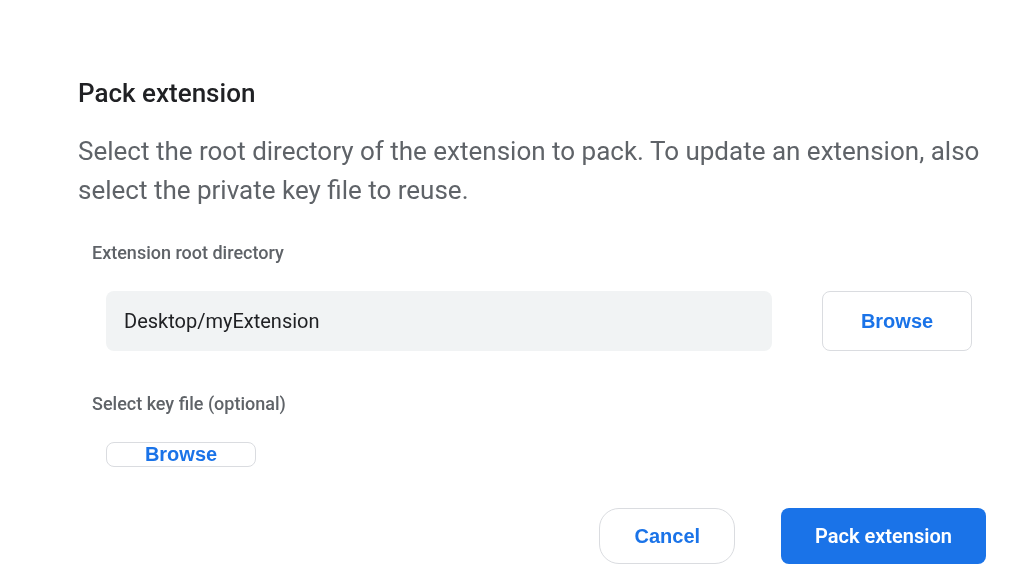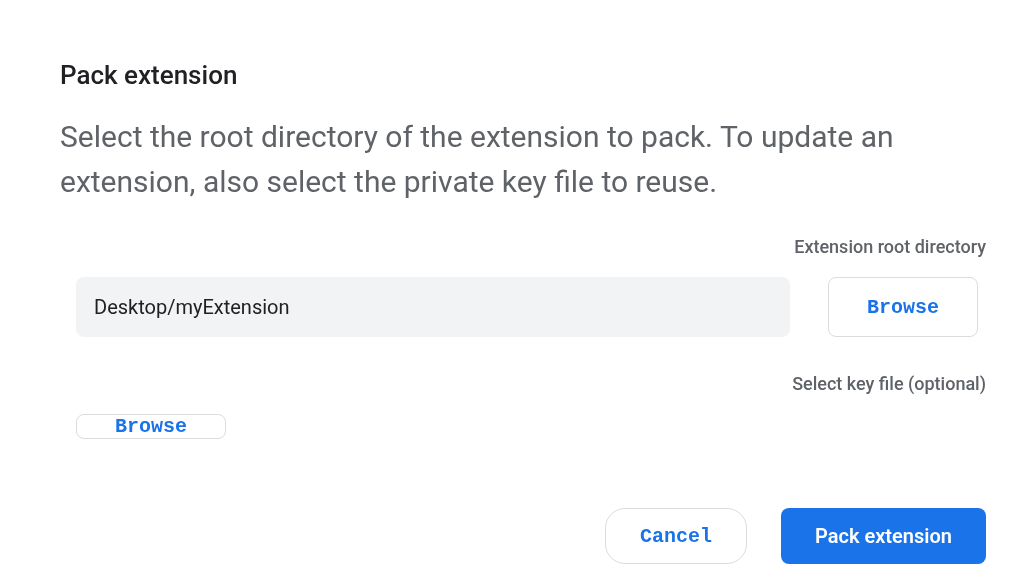--- a/index.html
+++ b/index.html
@@ -1,51 +1,50 @@
 <!DOCTYPE html>
 <html><head>
   <meta charset="utf-8">
   <style>
     * {
       box-sizing: border-box;
-      margin: 8px;
+      margin: 14px;
       padding: 0;
     }
     body {
       font-family: -apple-system, BlinkMacSystemFont, "Segoe UI", Roboto, Arial, sans-serif;
       background: #fff;
       width: 1022px;
       height: 582px;
       padding: 36px;
       color: #202124;
       position: relative;
       border-radius: 12px;
     }
     .title {
       font-size: 26px;
       font-weight: 500;
       color: #202124;
       margin-bottom: 24px;
     }
     .description {
-      font-size: 30px;
+      font-size: 26px;
       color: #5f6368;
       line-height: 1.5;
       margin-bottom: 32px;
       max-width: 920px;
     }
     .field-group {
       margin-bottom: 28px;
     }
     .field-label {
       font-size: 18px;
       color: #5f6368;
       margin-bottom: 12px;
       font-weight: 500;
-      text-align: right;
     }
     .field-row {
       display: flex;
       gap: 22px;
       align-items: stretch;
       border-radius: 24px;
     }
     .field-input {
       flex: 1;
       background: #f1f3f4;
@@ -59,40 +58,40 @@
     }
     .browse-btn {
       background: #fff;
       border: 1px solid #dadce0;
       border-radius: 8px;
       padding: 0 34px;
       font-size: 20px;
       font-weight: 600;
       color: #1a73e8;
       cursor: pointer;
-      font-family: Liberation Mono, monospace;
+      font-family: Liberation Sans, sans-serif;
       min-width: 150px;
     }
     .footer {
       position: absolute;
       bottom: 18px;
       right: 36px;
       display: flex;
       gap: 18px;
     }
     .cancel-btn {
       background: #fff;
       border: 1px solid #dadce0;
       border-radius: 20px;
       padding: 12px 34px;
       font-size: 20px;
       font-weight: 600;
       color: #1a73e8;
       cursor: pointer;
-      font-family: Liberation Mono, monospace;
+      font-family: Liberation Sans, sans-serif;
     }
     .primary-btn {
       background: #1a73e8;
       border: none;
       border-radius: 8px;
       padding: 16px 34px;
       font-size: 20px;
       font-weight: 600;
       color: #fff;
       cursor: pointer;

